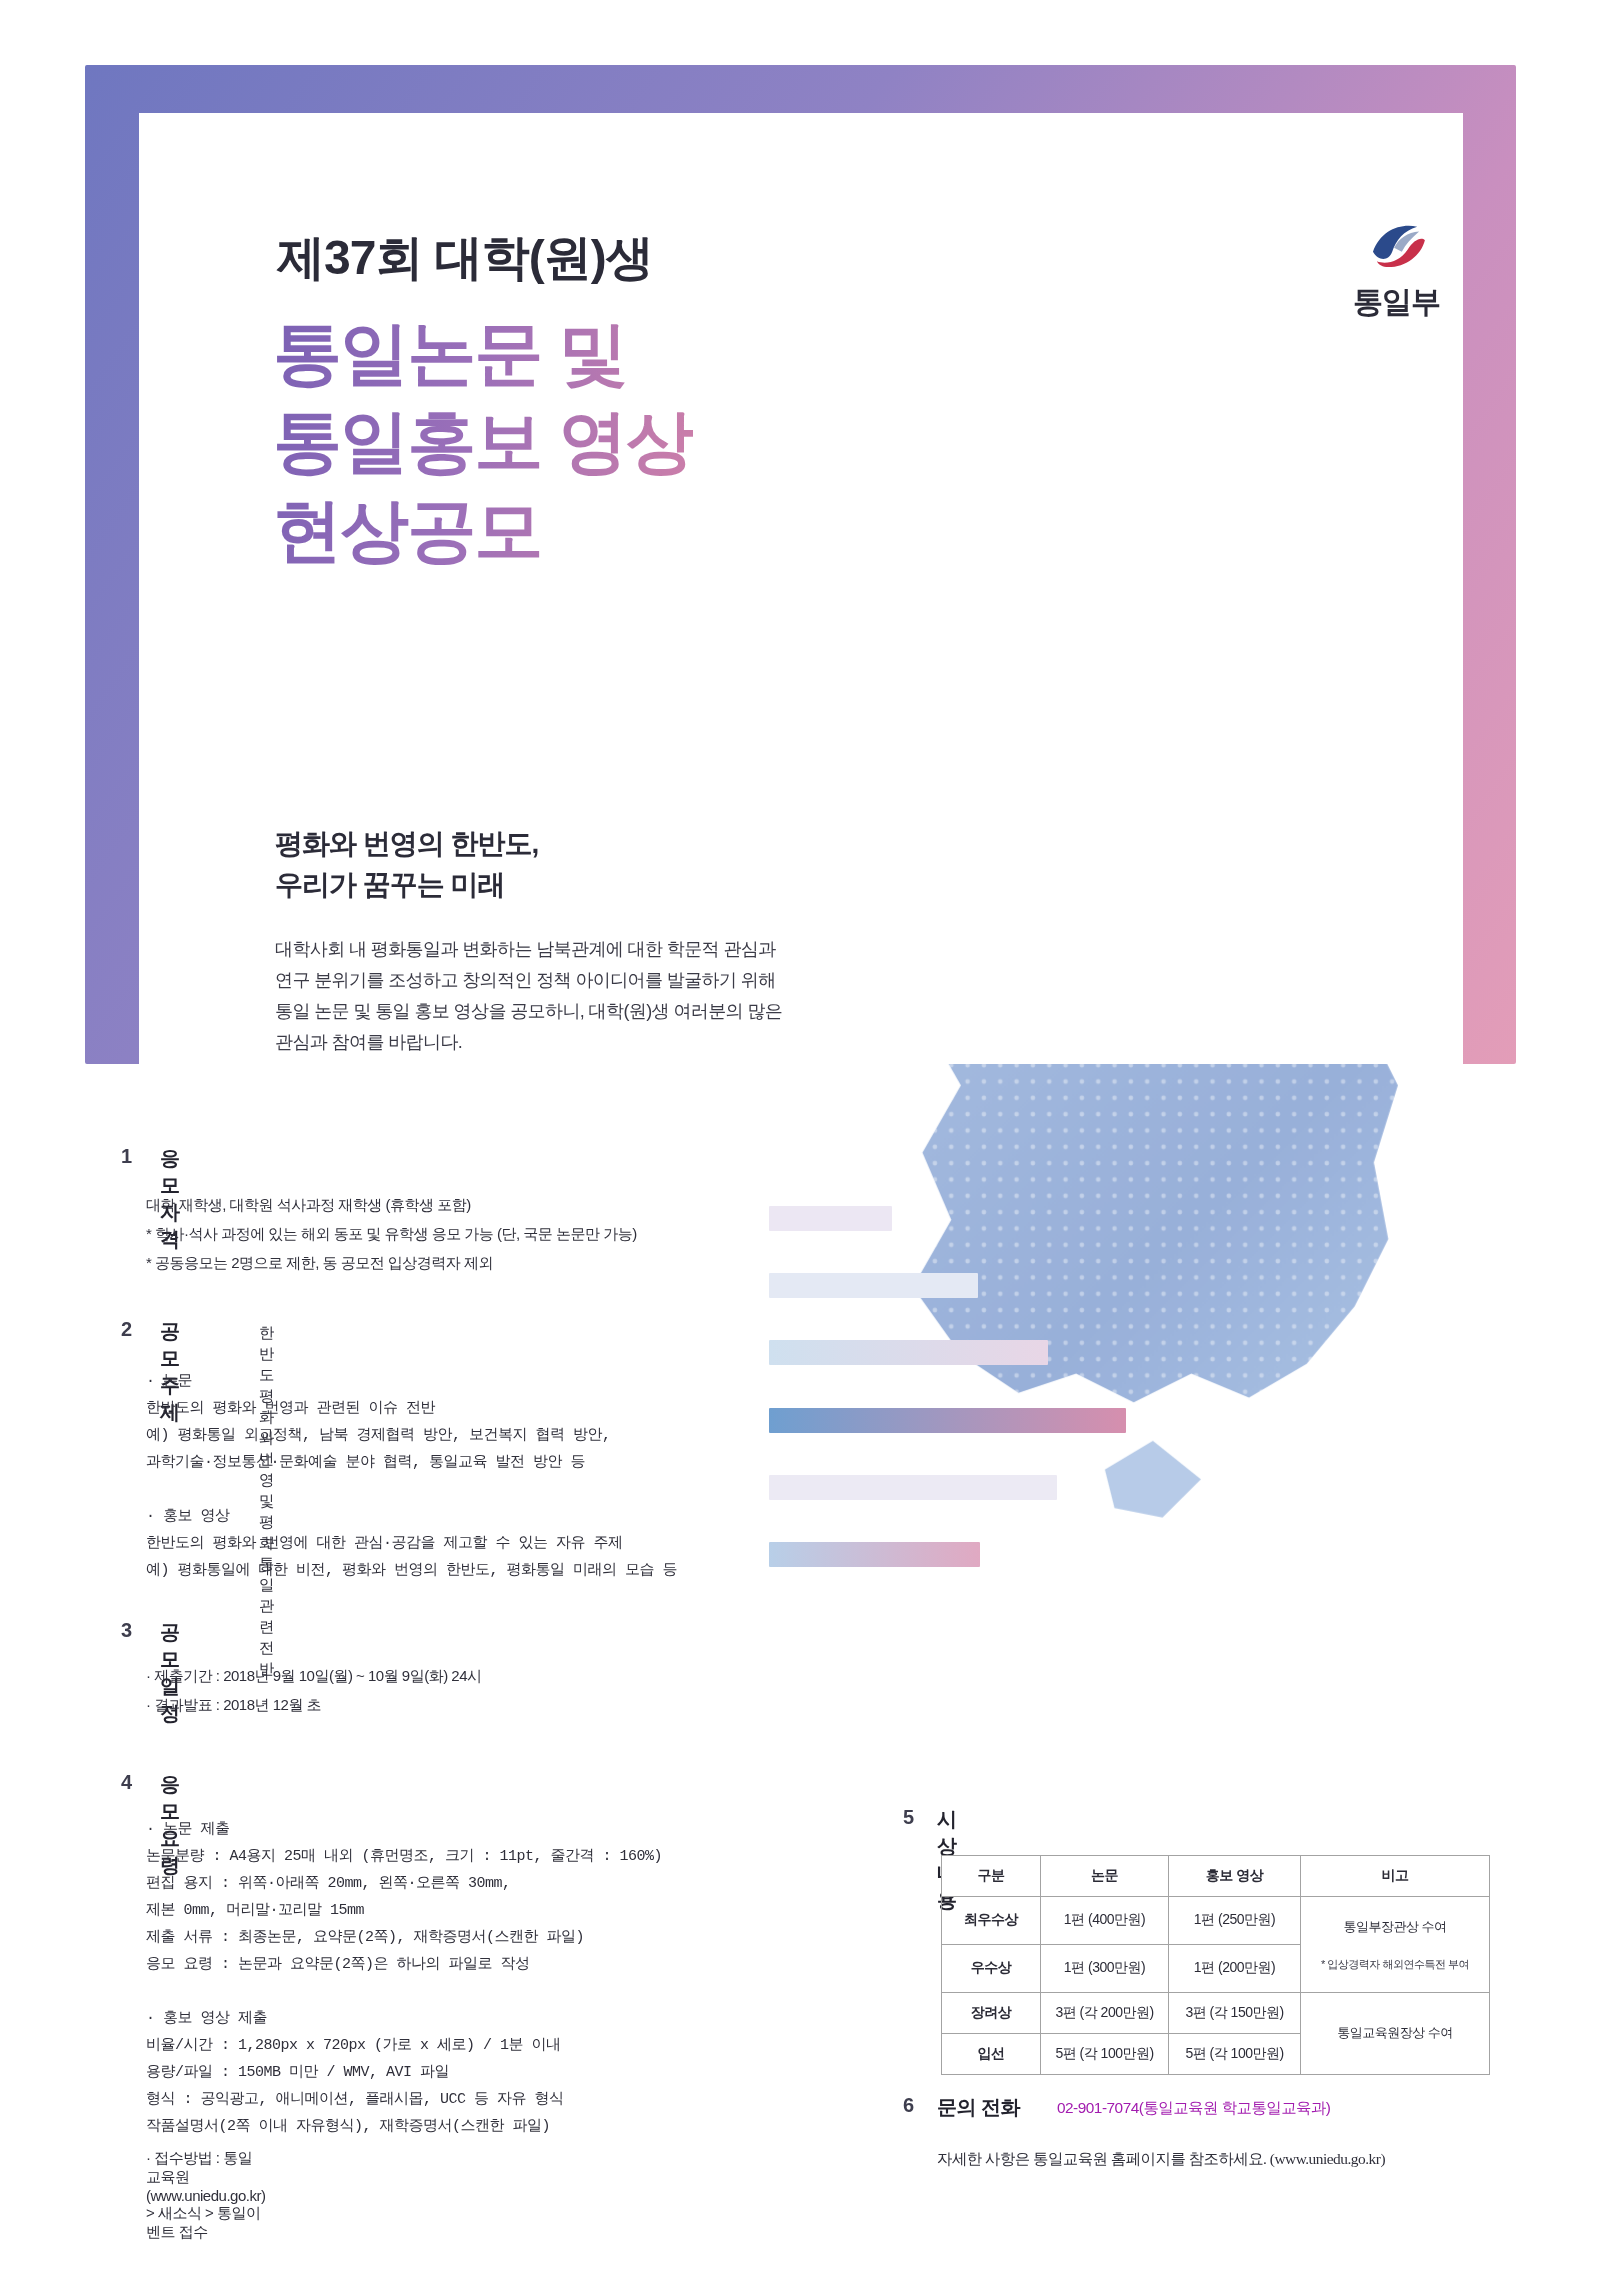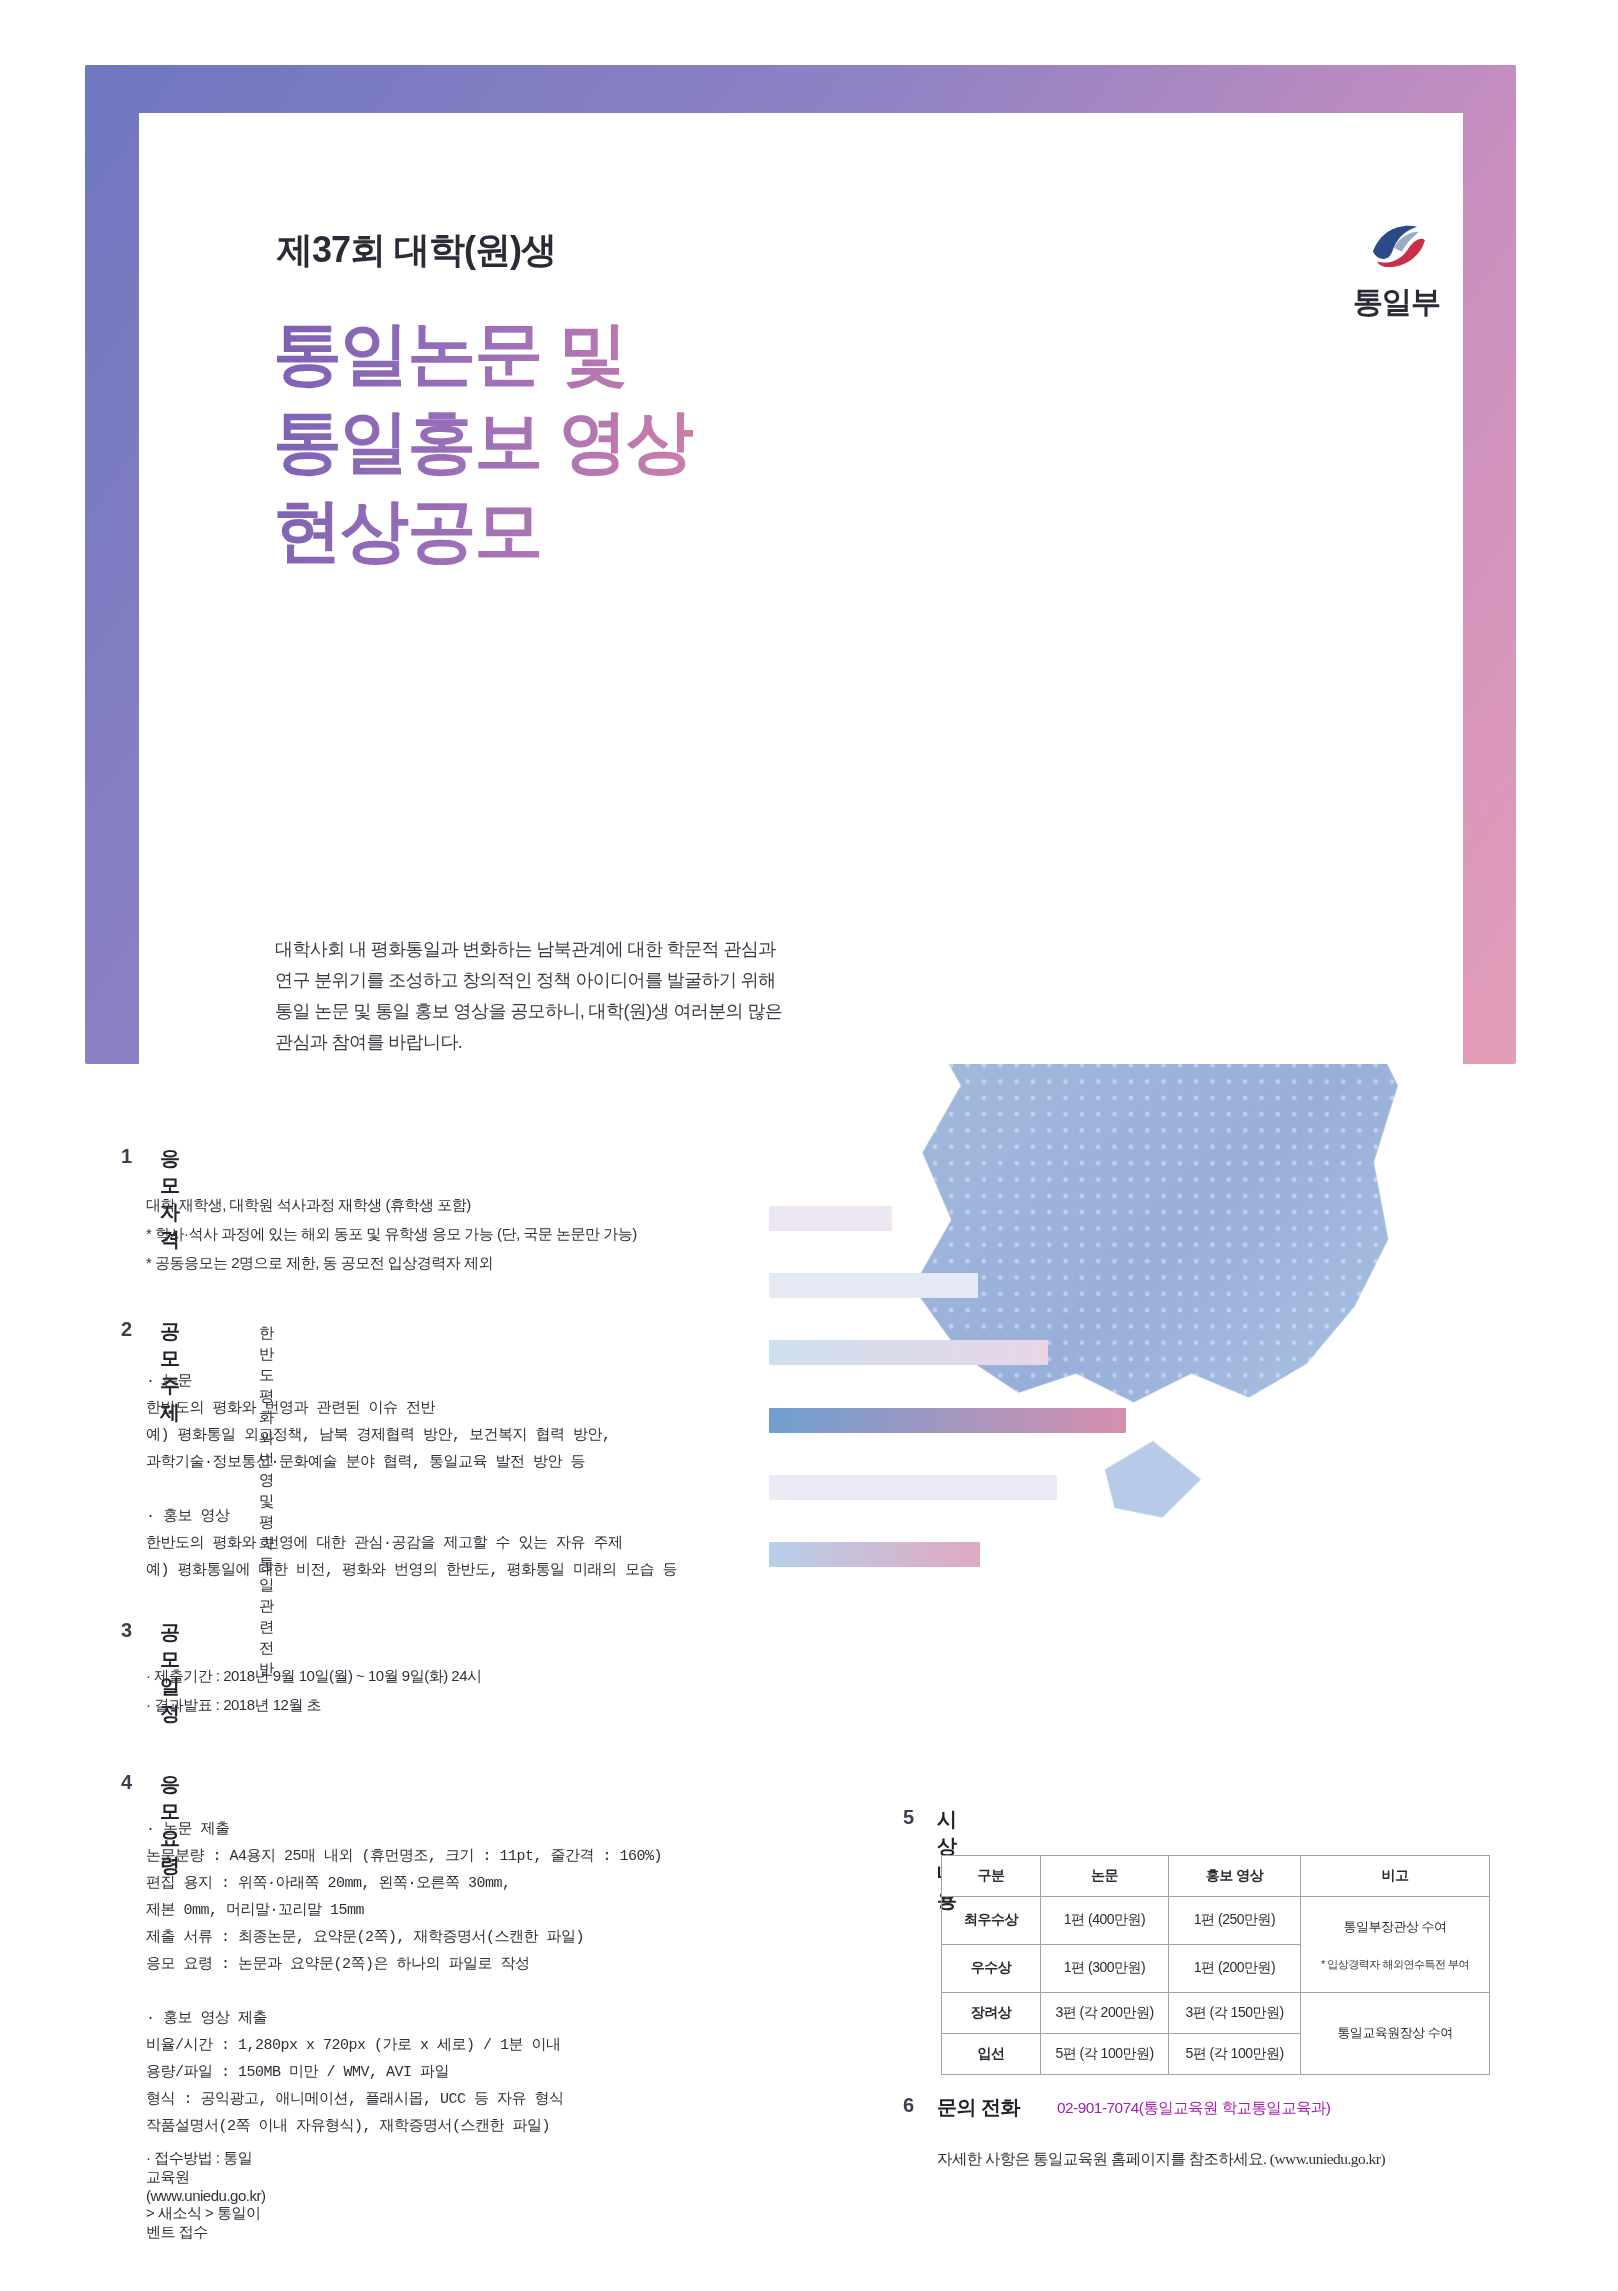--- a/index.html
+++ b/index.html
@@ -40,21 +40,21 @@
   .hero-inner {
     position: absolute;
     left: 54px; top: 48px;
     width: 1324px;
     height: 951px;
     background: #ffffff;
   }
   .hero-title-sm {
     position: absolute;
     left: 192px; top: 161px;
-    font-size: 36px;
+    font-size: 48px;
     font-weight: bold;
     letter-spacing: -1px;
     color: #2b2b38;
   }
   .hero-title-big {
     position: absolute;
     left: 188px; top: 245px;
     font-size: 69px;
     font-weight: bold;
     line-height: 1.28;
@@ -310,20 +310,22 @@
   </div>
 
   <div class="hero">
     <div class="hero-frame"></div>
     <div class="hero-inner"></div>
 
     <div class="hero-title-sm">제37회 대학(원)생</div>
     <div class="hero-title-big">통일논문 및
 통일홍보 영상
 현상공모</div>
+    <div class="hero-sub">평화와 번영의 한반도,
+우리가 꿈꾸는 미래</div>
     <div class="hero-body">대학사회 내 평화통일과 변화하는 남북관계에 대한 학문적 관심과
 연구 분위기를 조성하고 창의적인 정책 아이디어를 발굴하기 위해
 통일 논문 및 통일 홍보 영상을 공모하니, 대학(원)생 여러분의 많은
 관심과 참여를 바랍니다.</div>
 
     <div class="ministry">
       <svg width="60" height="50" viewBox="0 0 62 52" xmlns="http://www.w3.org/2000/svg">
         <path d="M6,34 C14,12 34,4 52,8 C38,12 30,22 26,34 C22,44 12,44 6,34 Z" fill="#2b4a8b"></path>
         <path d="M10,44 C20,48 34,44 42,32 C48,22 56,18 60,22 C56,38 40,50 22,50 C16,50 12,48 10,44 Z" fill="#c8304a"></path>
         <path d="M28,30 C33,20 42,14 54,13 C46,20 40,26 36,34 Z" fill="#8a9bbd" opacity="0.85"></path>

